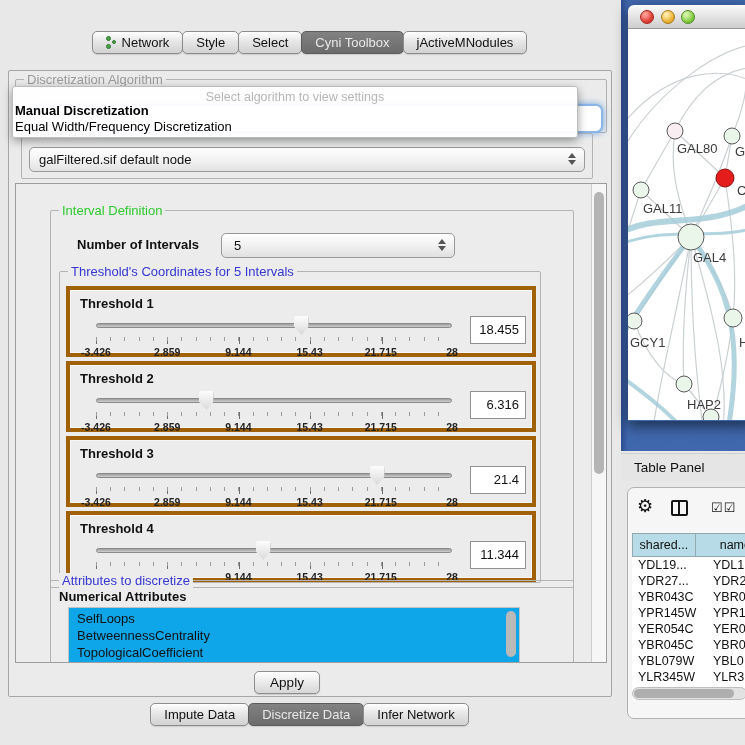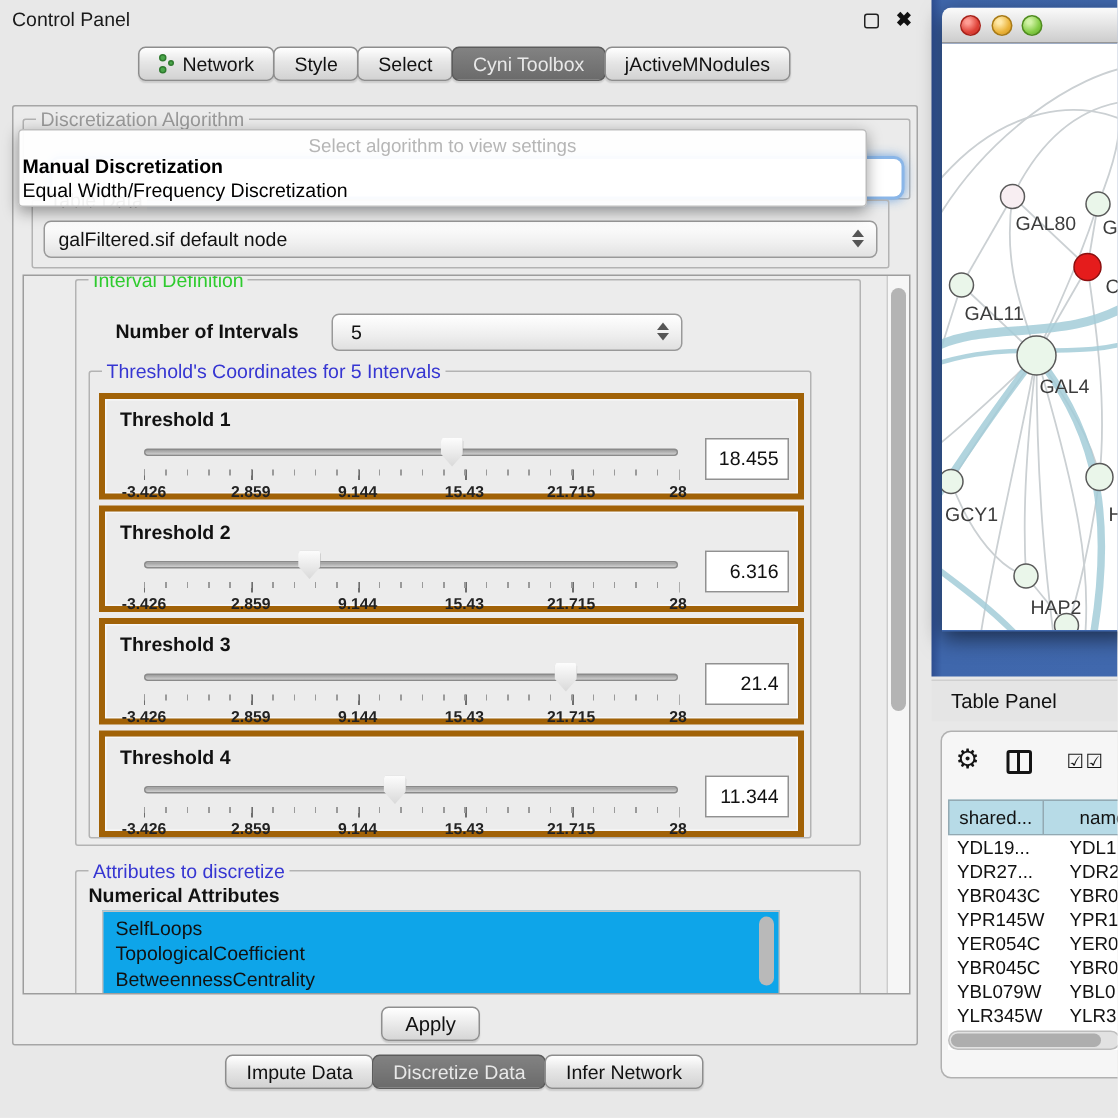--- a/index.html
+++ b/index.html
@@ -82,21 +82,21 @@
   .popup .opt.bold { font-weight:bold; }
 
   
   .scrollpane {
     position:absolute; left:6px; top:112px; width:592px; height:480px;
     border:1px solid #9d9d9d; background:#ececec; overflow:hidden;
   }
   .vscroll { position:absolute; right:0; top:0; width:15px; height:478px; background:#f6f6f6; border-left:1px solid #ccc; }
   .vscroll .thumb { position:absolute; left:2px; top:8px; width:10px; height:282px; border-radius:6px; background:#b4b4b4; }
 
-  .interval-group { left:34px; top:2px; width:524px; height:378px; }
+  .interval-group { left:34px; top:26px; width:524px; height:378px; }
   .group .inner-label { background:#ececec; }
   .noi-label { position:absolute; left:26px; top:26px; font-weight:bold; font-size:13px; }
   .spinner {
     position:absolute; left:170px; top:22px; width:234px; height:25px;
     border:1px solid #999; border-radius:5px;
     background:linear-gradient(#ffffff,#eee 60%,#e0e0e0);
     line-height:23px; padding-left:12px; font-size:13px;
   }
   .thr-group { left:8px; top:60px; width:482px; height:312px; }
   .thr-box {
@@ -197,25 +197,20 @@
     position:absolute; left:4px; right:5px; top:199px; height:13px;
     background:#e2e2e2; border:1px solid #bdbdbd; border-radius:7px;
   }
   .hscroll .thumb { position:absolute; left:1px; top:1px; width:100px; height:9px; background:#aeaeae; border-radius:5px; }
 </style>
 </head>
 <body>
 
 <div class="left-panel">
 
-  <div class="panel-titlebar">
-    <span class="panel-title">Control Panel</span>
-    <span class="float-icon"></span>
-    <span class="close-icon">✖</span>
-  </div>
 
   <div class="tabbar top">
     <div class="seg">
       <span class="net-icon">
           <i></i>
           <i></i>
           <i></i>
         </span>
       <span>Network</span>
     </div>
@@ -352,22 +347,22 @@
           </div>
 
         </div>
       </div>
 
       <div class="group attr-group">
         <span class="group-label lbl-blue inner-label">Attributes to discretize</span>
         <span class="attr-title">Numerical Attributes</span>
         <div class="attr-list">
           <div class="item">SelfLoops</div>
+          <div class="item">BetweennessCentrality</div>
           <div class="item">TopologicalCoefficient</div>
-          <div class="item">BetweennessCentrality</div>
           <div class="attr-scroll"></div>
         </div>
       </div>
 
       <div class="vscroll">
           <div class="thumb"></div>
         </div>
     </div>
 
     <div class="apply-btn">Apply</div>

